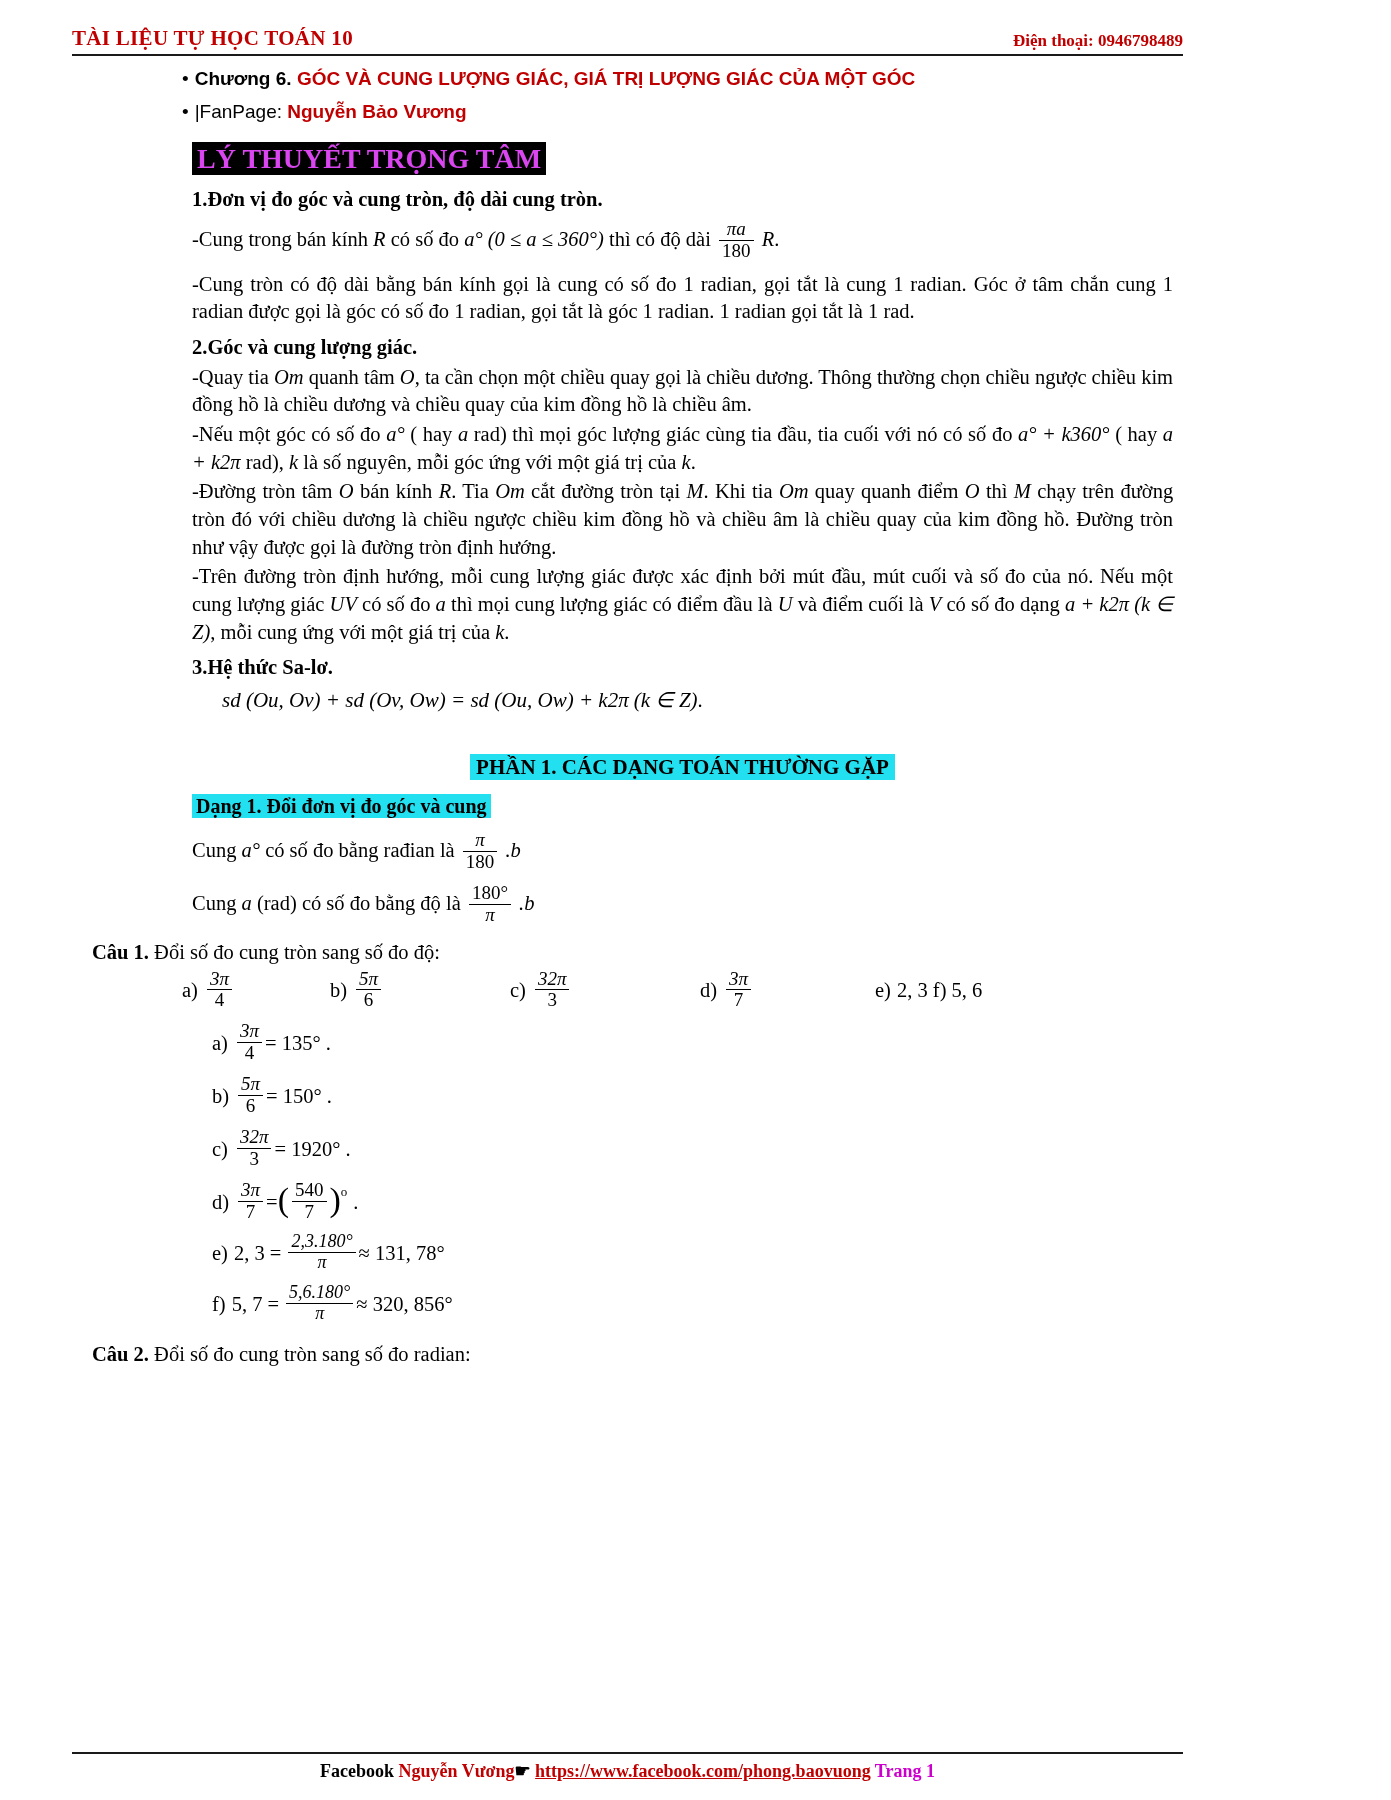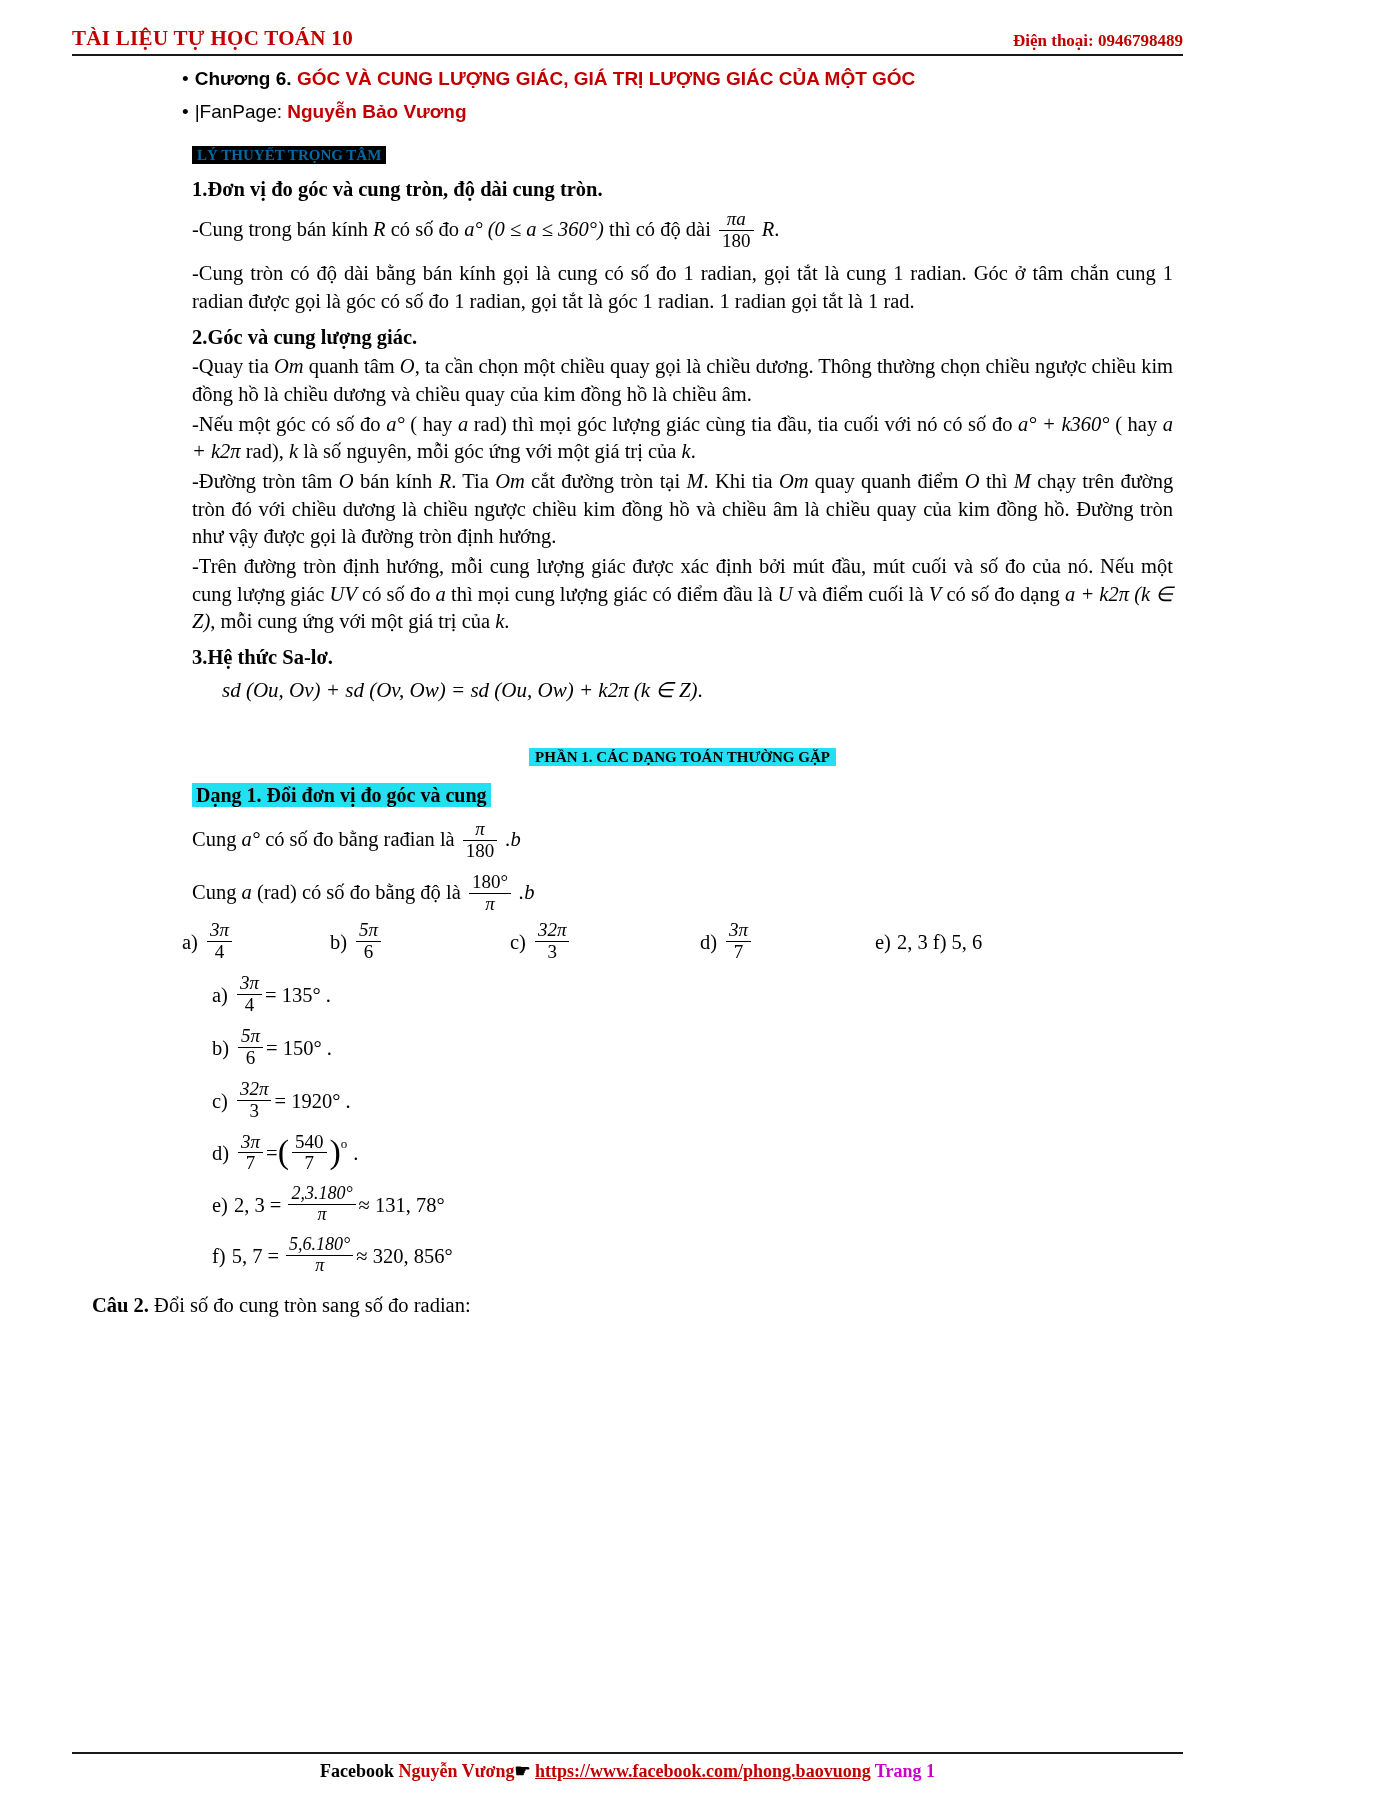--- a/index.html
+++ b/index.html
@@ -102,39 +102,39 @@
   .body-area {
     margin-top: 16px;
     padding-left: 120px;
     padding-right: 10px;
     font-size: 20.5px;
     line-height: 1.35;
     text-align: justify;
   }
   .hl-black {
     background: #000000;
-    color: #0369a1;
+    color: #d946ef;
     font-weight: bold;
     padding: 1px 5px;
-    font-size: 15px;
+    font-size: 28px;
   }
   .sec-title {
     font-weight: bold;
     margin-top: 8px;
     margin-bottom: 2px;
   }
   p.par { margin: 0 0 2px 0; }
 
   .center { text-align: center; }
 
   .hl-cyan {
     background: #22e0f0;
     font-weight: bold;
     padding: 1px 6px;
-    font-size: 15px;
+    font-size: 21px;
   }
   .hl-cyan-small {
     background: #22e0f0;
     font-weight: bold;
     padding: 1px 4px;
     font-size: 20px;
   }
 
   
   .it { font-style: italic; }
@@ -356,20 +356,24 @@
       <span class="frac">
         <span class="num">180°</span>
         <span class="den it">π</span>
       </span>
       <span class="it">.b</span>
     </p>
   </div>
 
   <div style="padding-left:20px; padding-right:10px;">
 
+    <div class="q-line">
+      <span class="q-bold">Câu 1.</span>
+      <span>Đổi số đo cung tròn sang số đo độ:</span>
+    </div>
 
     <div class="answer-row">
       <div class="ans-item" style="width:148px;">
         <span class="ans-label">a)</span>
         <span class="frac">
           <span class="num it">3π</span>
           <span class="den">4</span>
         </span>
       </div>
       <div class="ans-item" style="width:180px;">

